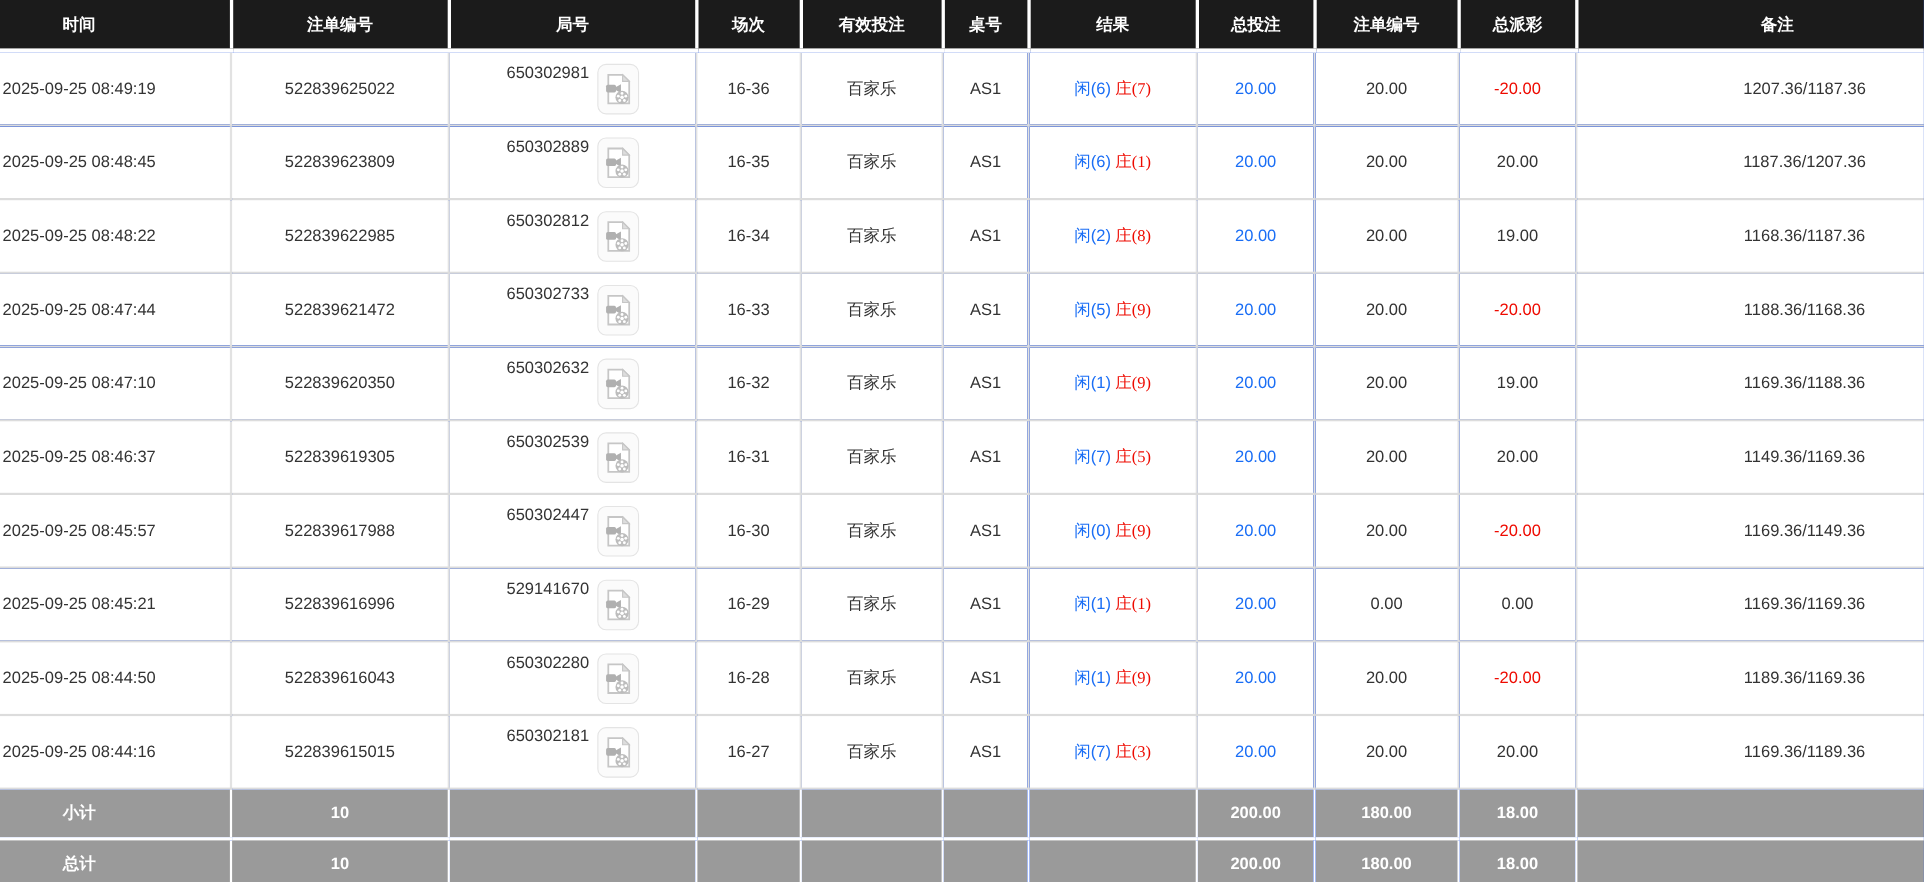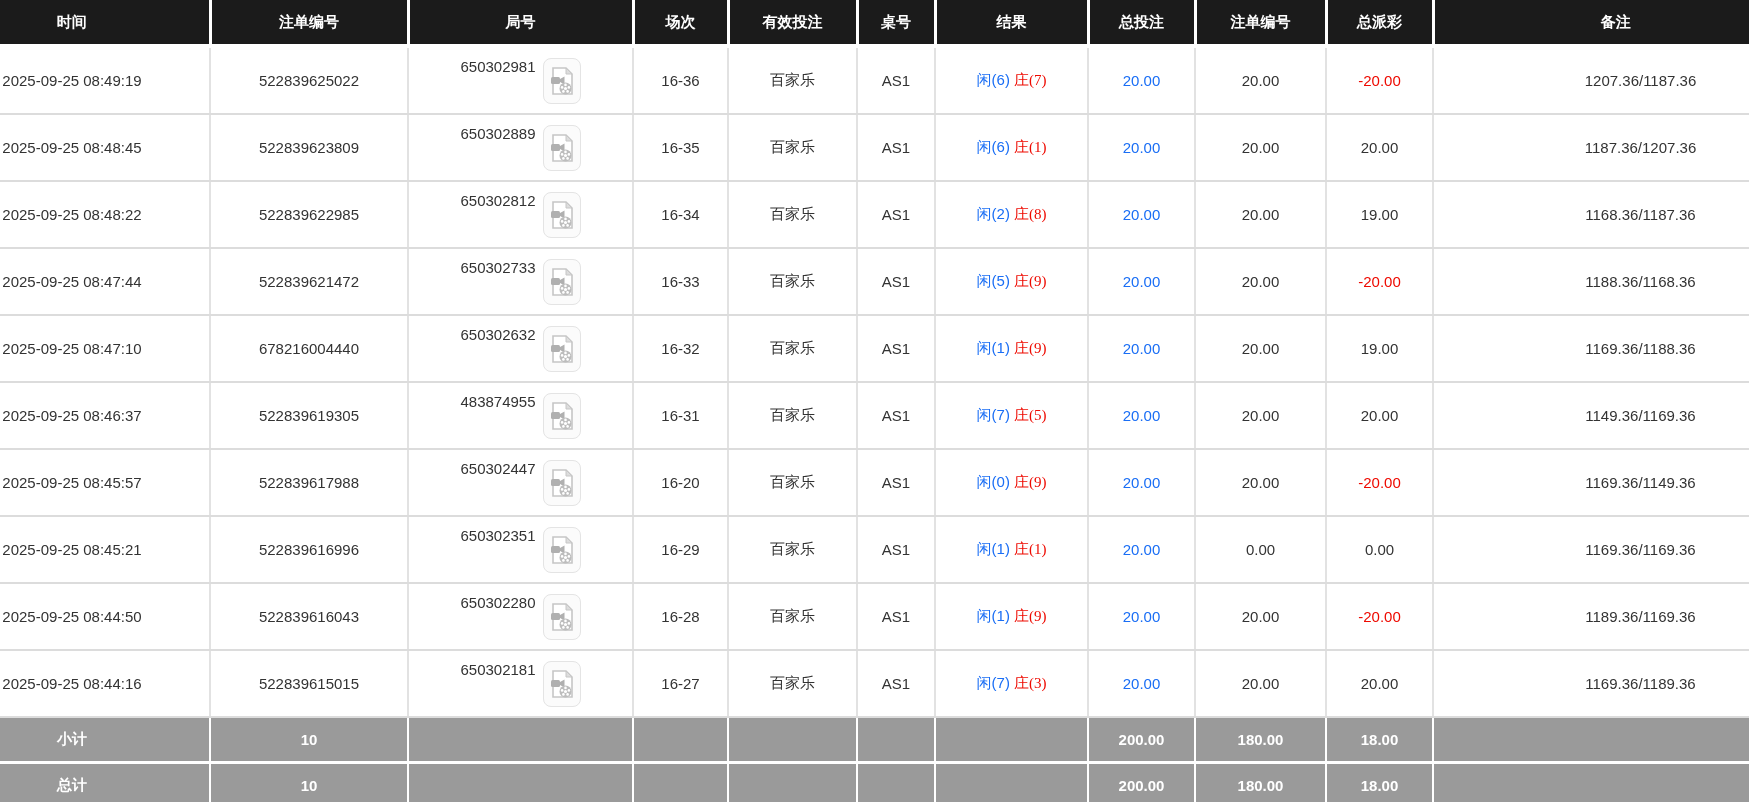--- a/index.html
+++ b/index.html
@@ -223,21 +223,21 @@
       <span class="player">闲(5)</span><span class="banker">庄(9)</span>
     </td>
     <td class="amt-blue">20.00</td>
     <td>20.00</td>
     <td class="payout negative">-20.00</td>
     <td class="c-remark">1188.36/1168.36</td>
   </tr>
 
   <tr>
     <td>2025-09-25 08:47:10</td>
-    <td>678216004440</td>
+    <td>522839620350</td>
     <td>
       <div class="round-wrap">
         <span>650302632</span>
         <button class="video-btn" type="button">
           <svg width="26" height="30" viewBox="0 0 26 30">
             <path d="M4 2 h13 l6 6 v20 h-19 z" fill="#ffffff" stroke="#c6c6c6" stroke-width="1.6"></path>
             <path d="M17 2 l6 6 h-6 z" fill="#dddddd" stroke="#c6c6c6" stroke-width="1"></path>
             <rect x="2" y="11" width="9" height="7" rx="1.5" fill="#b0b0b0"></rect>
             <path d="M11 13 l4.5 -2.5 v8 l-4.5 -2.5 z" fill="#b0b0b0"></path>
             <circle cx="16.5" cy="22.5" r="6" fill="#bdbdbd"></circle>
@@ -261,21 +261,21 @@
     <td>20.00</td>
     <td class="payout">19.00</td>
     <td class="c-remark">1169.36/1188.36</td>
   </tr>
 
   <tr>
     <td>2025-09-25 08:46:37</td>
     <td>522839619305</td>
     <td>
       <div class="round-wrap">
-        <span>483874955</span>
+        <span>650302539</span>
         <button class="video-btn" type="button">
           <svg width="26" height="30" viewBox="0 0 26 30">
             <path d="M4 2 h13 l6 6 v20 h-19 z" fill="#ffffff" stroke="#c6c6c6" stroke-width="1.6"></path>
             <path d="M17 2 l6 6 h-6 z" fill="#dddddd" stroke="#c6c6c6" stroke-width="1"></path>
             <rect x="2" y="11" width="9" height="7" rx="1.5" fill="#b0b0b0"></rect>
             <path d="M11 13 l4.5 -2.5 v8 l-4.5 -2.5 z" fill="#b0b0b0"></path>
             <circle cx="16.5" cy="22.5" r="6" fill="#bdbdbd"></circle>
             <circle cx="16.5" cy="22.5" r="1.6" fill="#ffffff"></circle>
             <circle cx="16.5" cy="18.9" r="1.3" fill="#ffffff"></circle>
             <circle cx="13.1" cy="21.4" r="1.3" fill="#ffffff"></circle>
@@ -314,38 +314,38 @@
             <circle cx="16.5" cy="22.5" r="1.6" fill="#ffffff"></circle>
             <circle cx="16.5" cy="18.9" r="1.3" fill="#ffffff"></circle>
             <circle cx="13.1" cy="21.4" r="1.3" fill="#ffffff"></circle>
             <circle cx="14.4" cy="25.4" r="1.3" fill="#ffffff"></circle>
             <circle cx="18.6" cy="25.4" r="1.3" fill="#ffffff"></circle>
             <circle cx="19.9" cy="21.4" r="1.3" fill="#ffffff"></circle>
           </svg>
         </button>
       </div>
     </td>
-    <td>16-20</td>
+    <td>16-30</td>
     <td>百家乐</td>
     <td>AS1</td>
     <td>
       <span class="player">闲(0)</span><span class="banker">庄(9)</span>
     </td>
     <td class="amt-blue">20.00</td>
     <td>20.00</td>
     <td class="payout negative">-20.00</td>
     <td class="c-remark">1169.36/1149.36</td>
   </tr>
 
   <tr>
     <td>2025-09-25 08:45:21</td>
     <td>522839616996</td>
     <td>
       <div class="round-wrap">
-        <span>650302351</span>
+        <span>529141670</span>
         <button class="video-btn" type="button">
           <svg width="26" height="30" viewBox="0 0 26 30">
             <path d="M4 2 h13 l6 6 v20 h-19 z" fill="#ffffff" stroke="#c6c6c6" stroke-width="1.6"></path>
             <path d="M17 2 l6 6 h-6 z" fill="#dddddd" stroke="#c6c6c6" stroke-width="1"></path>
             <rect x="2" y="11" width="9" height="7" rx="1.5" fill="#b0b0b0"></rect>
             <path d="M11 13 l4.5 -2.5 v8 l-4.5 -2.5 z" fill="#b0b0b0"></path>
             <circle cx="16.5" cy="22.5" r="6" fill="#bdbdbd"></circle>
             <circle cx="16.5" cy="22.5" r="1.6" fill="#ffffff"></circle>
             <circle cx="16.5" cy="18.9" r="1.3" fill="#ffffff"></circle>
             <circle cx="13.1" cy="21.4" r="1.3" fill="#ffffff"></circle>

